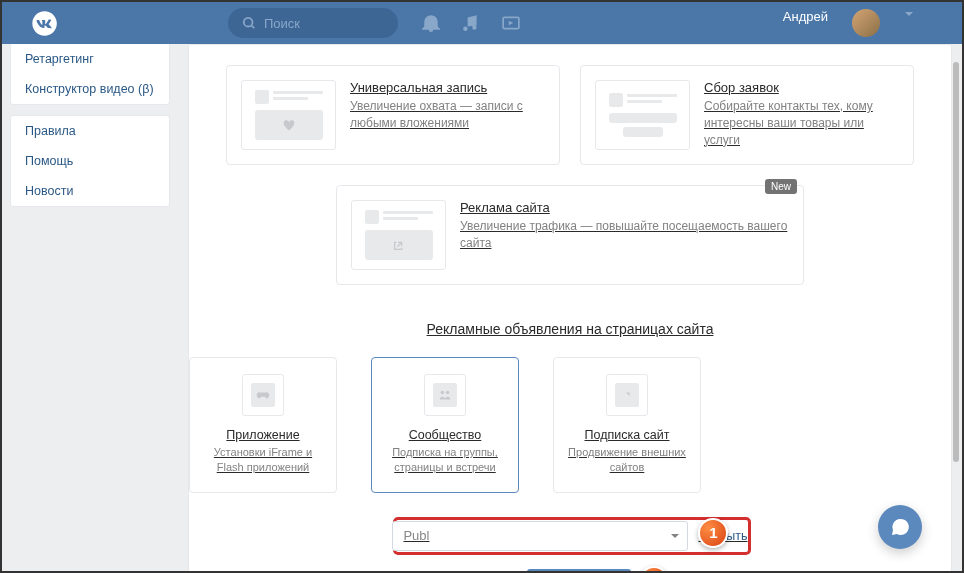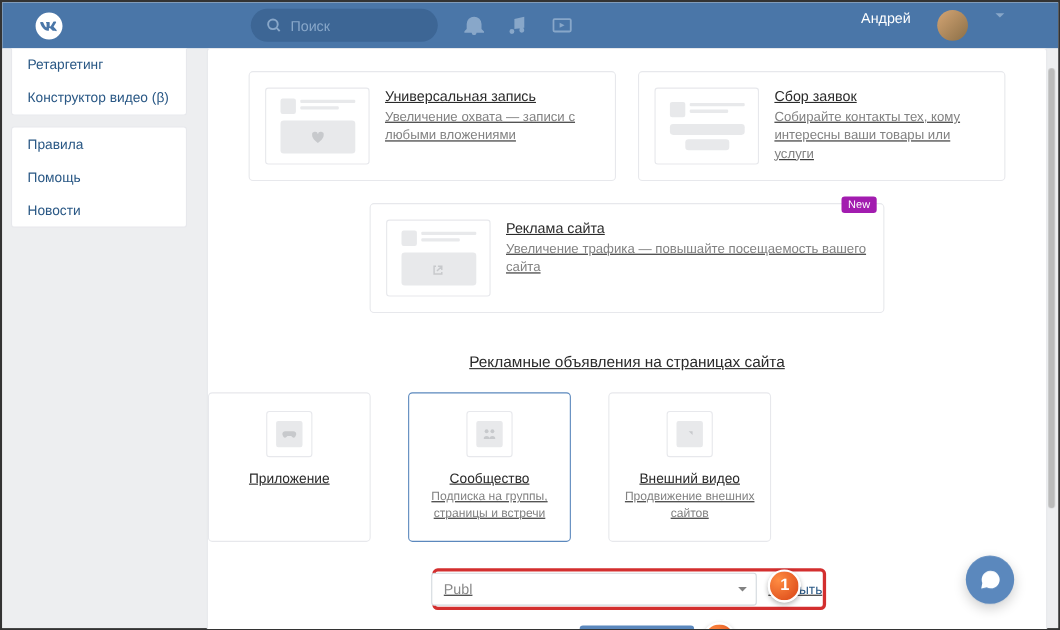--- a/index.html
+++ b/index.html
@@ -29,21 +29,21 @@
     .mini { width: 68px; }
     .mini-top { display: flex; align-items: center; margin-bottom: 6px; gap: 4px; }
     .mini-sq { width: 14px; height: 14px; background: #e8e9eb; border-radius: 2px; }
     .mini-bars { flex: 1; }
     .mini-bar { height: 3px; background: #e8e9eb; border-radius: 1px; margin-bottom: 3px; }
     .mini-bar:nth-child(2) { width: 70%; }
     .mini-rect { width: 68px; height: 30px; background: #e8e9eb; border-radius: 3px; display: flex; align-items: center; justify-content: center; color: #c7c9cc; }
     .card-text { flex: 1; }
     .card-title { font-weight: 500; font-size: 13px; color: #2a2a2a; margin-bottom: 3px; }
     .card-desc { font-size: 12px; color: #828282; line-height: 1.4; }
-    .badge-new { position: absolute; top: -7px; right: 6px; background: #a21caf; color: #fff; font-size: 10px; padding: 2px 6px; border-radius: 3px; font-weight: 500; }
+    .badge-new { position: absolute; top: -7px; right: 6px; background: #737373; color: #fff; font-size: 10px; padding: 2px 6px; border-radius: 3px; font-weight: 500; }
     .section-title { text-align: center; font-size: 14px; font-weight: 500; margin: 36px 0 20px; color: #2a2a2a; }
     .type-row { display: flex; justify-content: flex-start; gap: 34px; }
     .type-card { width: 148px; border: 1px solid #e7e8ec; border-radius: 4px; padding: 16px 12px; text-align: center; cursor: pointer; }
     .type-card.selected { border-color: #5b88bd; }
     .type-thumb { width: 42px; height: 42px; margin: 0 auto 12px; border: 1px solid #e7e8ec; border-radius: 3px; display: flex; align-items: center; justify-content: center; }
     .type-icon { width: 24px; height: 24px; background: #e8e9eb; border-radius: 2px; display: flex; align-items: center; justify-content: center; color: #c7c9cc; }
     .type-title { font-weight: 500; font-size: 12.5px; margin-bottom: 3px; }
     .type-desc { font-size: 11px; color: #828282; line-height: 1.4; }
     .form-row { display: flex; justify-content: center; align-items: center; margin-top: 28px; gap: 10px; position: relative; }
     .select-wrap { position: relative; }
@@ -189,20 +189,21 @@
       <div class="type-row">
         <div class="type-card">
           <div class="type-thumb">
               <div class="type-icon">
                 <svg width="14" height="14" viewBox="0 0 16 16" fill="currentColor">
                   <path d="M4 5h8a3 3 0 013 4l-1 2a2 2 0 01-3 0l-1-1H6l-1 1a2 2 0 01-3 0l-1-2a3 3 0 013-4z"></path>
                 </svg>
               </div>
             </div>
           <div class="type-title">Приложение</div>
+          <div class="type-desc">Установки iFrame и Flash приложений</div>
         </div>
         <div class="type-card selected">
           <div class="type-thumb">
               <div class="type-icon">
                 <svg width="14" height="14" viewBox="0 0 16 16" fill="currentColor">
                   <circle cx="5" cy="5" r="2"></circle>
                   <circle cx="11" cy="5" r="2"></circle>
                   <path d="M2 13a3 3 0 016 0zm6 0a3 3 0 016 0z"></path>
                 </svg>
               </div>
@@ -211,21 +212,21 @@
           <div class="type-desc">Подписка на группы, страницы и встречи</div>
         </div>
         <div class="type-card">
           <div class="type-thumb">
               <div class="type-icon">
                 <svg width="14" height="14" viewBox="0 0 16 16" fill="currentColor">
                   <path d="M5 11l6-6m-4 0h4v4"></path>
                 </svg>
               </div>
             </div>
-          <div class="type-title">Внешний видео</div>
+          <div class="type-title">Подписка сайт</div>
           <div class="type-desc">Продвижение внешних сайтов</div>
         </div>
       </div>
 
       <div class="form-row">
         <div class="highlight-1"></div>
         <div class="select-wrap">
           <div class="select-box">
             <span>Publ</span>
             <svg class="select-chev" viewBox="0 0 10 10" fill="currentColor">

